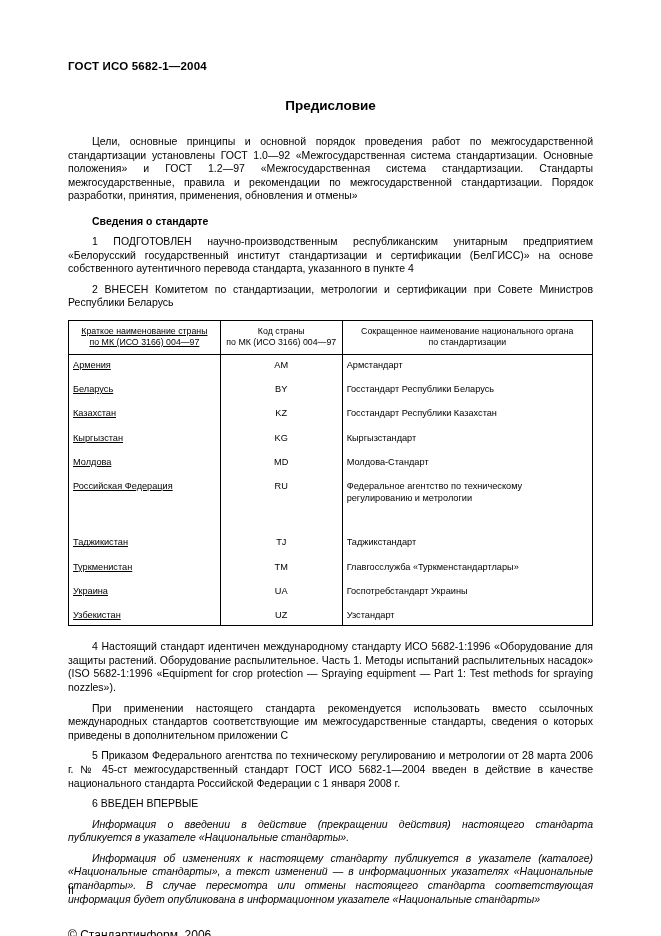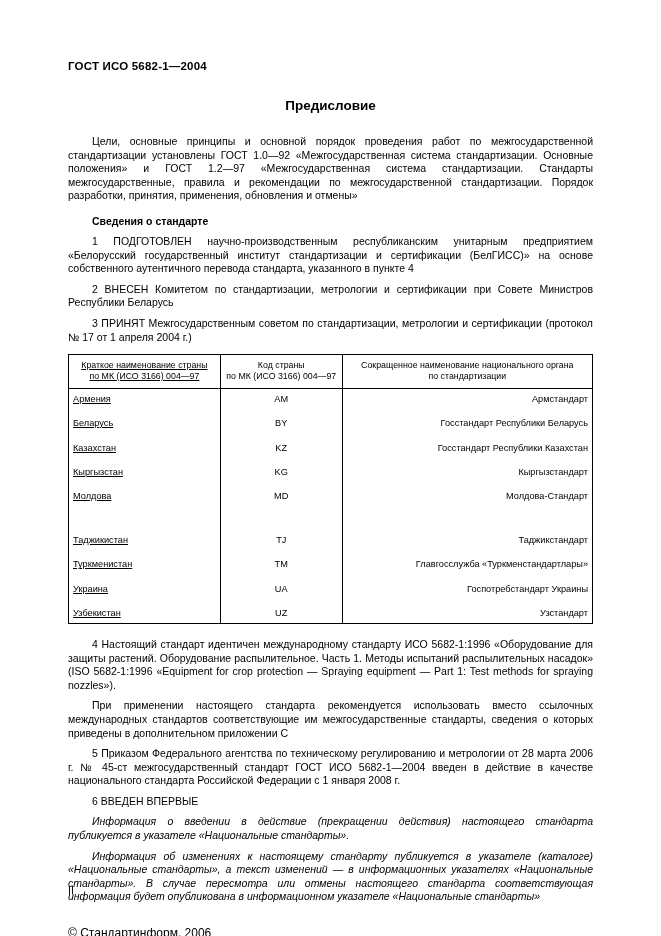--- a/index.html
+++ b/index.html
@@ -76,21 +76,21 @@
     border-right: 1px solid #000;
     border-top: none;
     border-bottom: none;
     line-height: 12.2px;
     font-size: 9.2px;
   }
   table.countries tbody tr:first-child td { padding-top: 4px; }
   table.countries tbody tr:last-child td { padding-bottom: 4px; }
   .col-name { width: 150px; text-decoration: underline; }
   .col-code { width: 120px; text-align: center; }
-  .col-org  { width: 253px; text-align: right; }
+  .col-org  { width: 253px; }
   .tbl-wrap {
     border: 1px solid #000;
     width: 523px;
     margin: 10px 0 14px 0;
   }
   .tbl-wrap table { margin: 0; width: 100%; border: none; }
   .tbl-wrap table thead th { border-top: none; }
   .tbl-wrap table thead th:first-child { border-left: none; }
   .tbl-wrap table thead th:last-child { border-right: none; }
   .tbl-wrap table tbody td:first-child { border-left: none; }
@@ -122,21 +122,20 @@
     <div class="doc-number">ГОСТ ИСО 5682-1—2004</div>
 
     <div class="doc-title">Предисловие</div>
 
     <p class="para">Цели, основные принципы и основной порядок проведения работ по межгосударственной стандартизации установлены ГОСТ 1.0—92 «Межгосударственная система стандартизации. Основные положения» и ГОСТ 1.2—97 «Межгосударственная система стандартизации. Стандарты межгосударственные, правила и рекомендации по межгосударственной стандартизации. Порядок разработки, принятия, применения, обновления и отмены»</p>
 
     <div class="subhead">Сведения о стандарте</div>
 
     <p class="para">1  ПОДГОТОВЛЕН научно-производственным республиканским унитарным предприятием «Белорусский государственный институт стандартизации и сертификации (БелГИСС)» на основе собственного аутентичного перевода стандарта, указанного в пункте 4</p>
     <p class="para">2  ВНЕСЕН Комитетом по стандартизации, метрологии и сертификации при Совете Министров Республики Беларусь</p>
-    <p class="para">3  ПРИНЯТ Межгосударственным советом по стандартизации, метрологии и сертификации (протокол № 17 от 1 апреля 2004 г.)</p>
 
 
     <div class="tbl-wrap">
       <table class="countries">
         <thead>
           <tr>
             <th class="col-name">
               <div>Краткое наименование страны</div>
               <div>по МК (ИСО 3166) 004—97</div>
             </th>
@@ -169,20 +168,25 @@
           <tr>
             <td class="col-name">Кыргызстан</td>
             <td class="col-code">KG</td>
             <td class="col-org">Кыргызстандарт</td>
           </tr>
           <tr>
             <td class="col-name">Молдова</td>
             <td class="col-code">MD</td>
             <td class="col-org">Молдова-Стандарт</td>
           </tr>
+          <tr>
+            <td class="col-name">Российская Федерация</td>
+            <td class="col-code">RU</td>
+            <td class="col-org">Федеральное агентство по техническому регулированию и метрологии</td>
+          </tr>
           <tr class="gap-row">
             <td class="col-name"></td>
             <td class="col-code"></td>
             <td class="col-org"></td>
           </tr>
           <tr>
             <td class="col-name">Таджикистан</td>
             <td class="col-code">TJ</td>
             <td class="col-org">Таджикстандарт</td>
           </tr>

